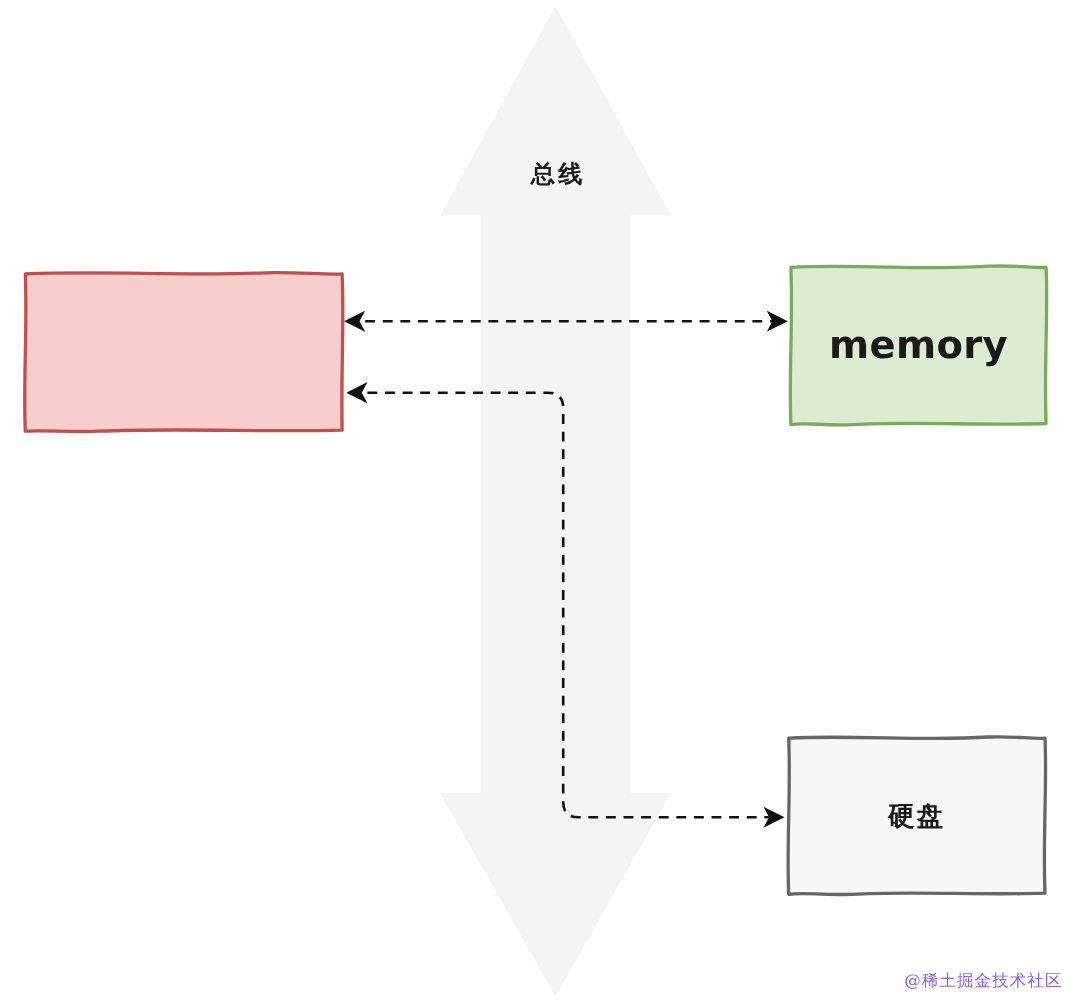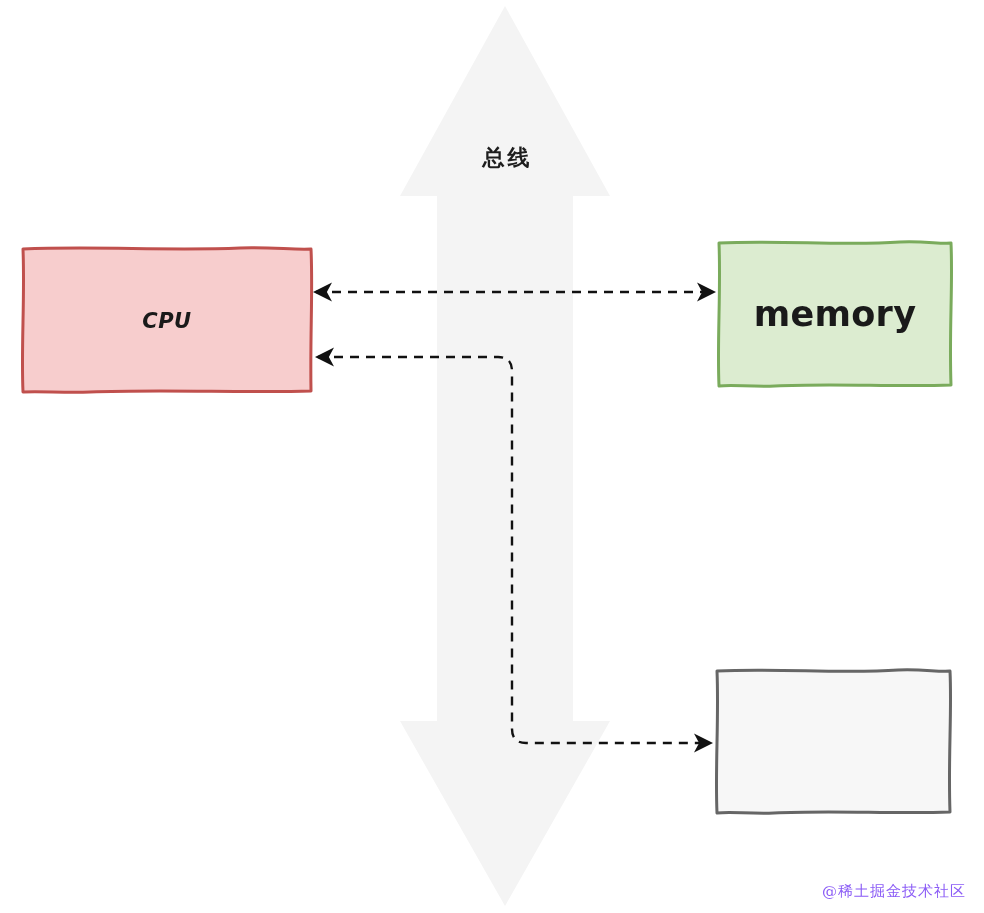--- a/index.html
+++ b/index.html
@@ -150,20 +150,20 @@
                L 498 357
                Q 512 357 512 371
                L 512 729
                Q 512 743 526 743
                L 710 743" fill="none" stroke="#111111" stroke-width="2.4" stroke-dasharray="9 7" stroke-linecap="butt" marker-start="url(#arrow-dash)" marker-end="url(#arrow-dash)"></path>
     </g>
   </svg>
 
   <div class="node-label label-bus">总线</div>
 
-  <div class="node-label label-cpu">CPU</div>
 
   <div class="node-label label-memory">memory</div>
 
+  <div class="node-label label-disk">硬盘</div>
 
   <div class="watermark">@稀土掘金技术社区</div>
 
 </div>
 
 </body></html>

